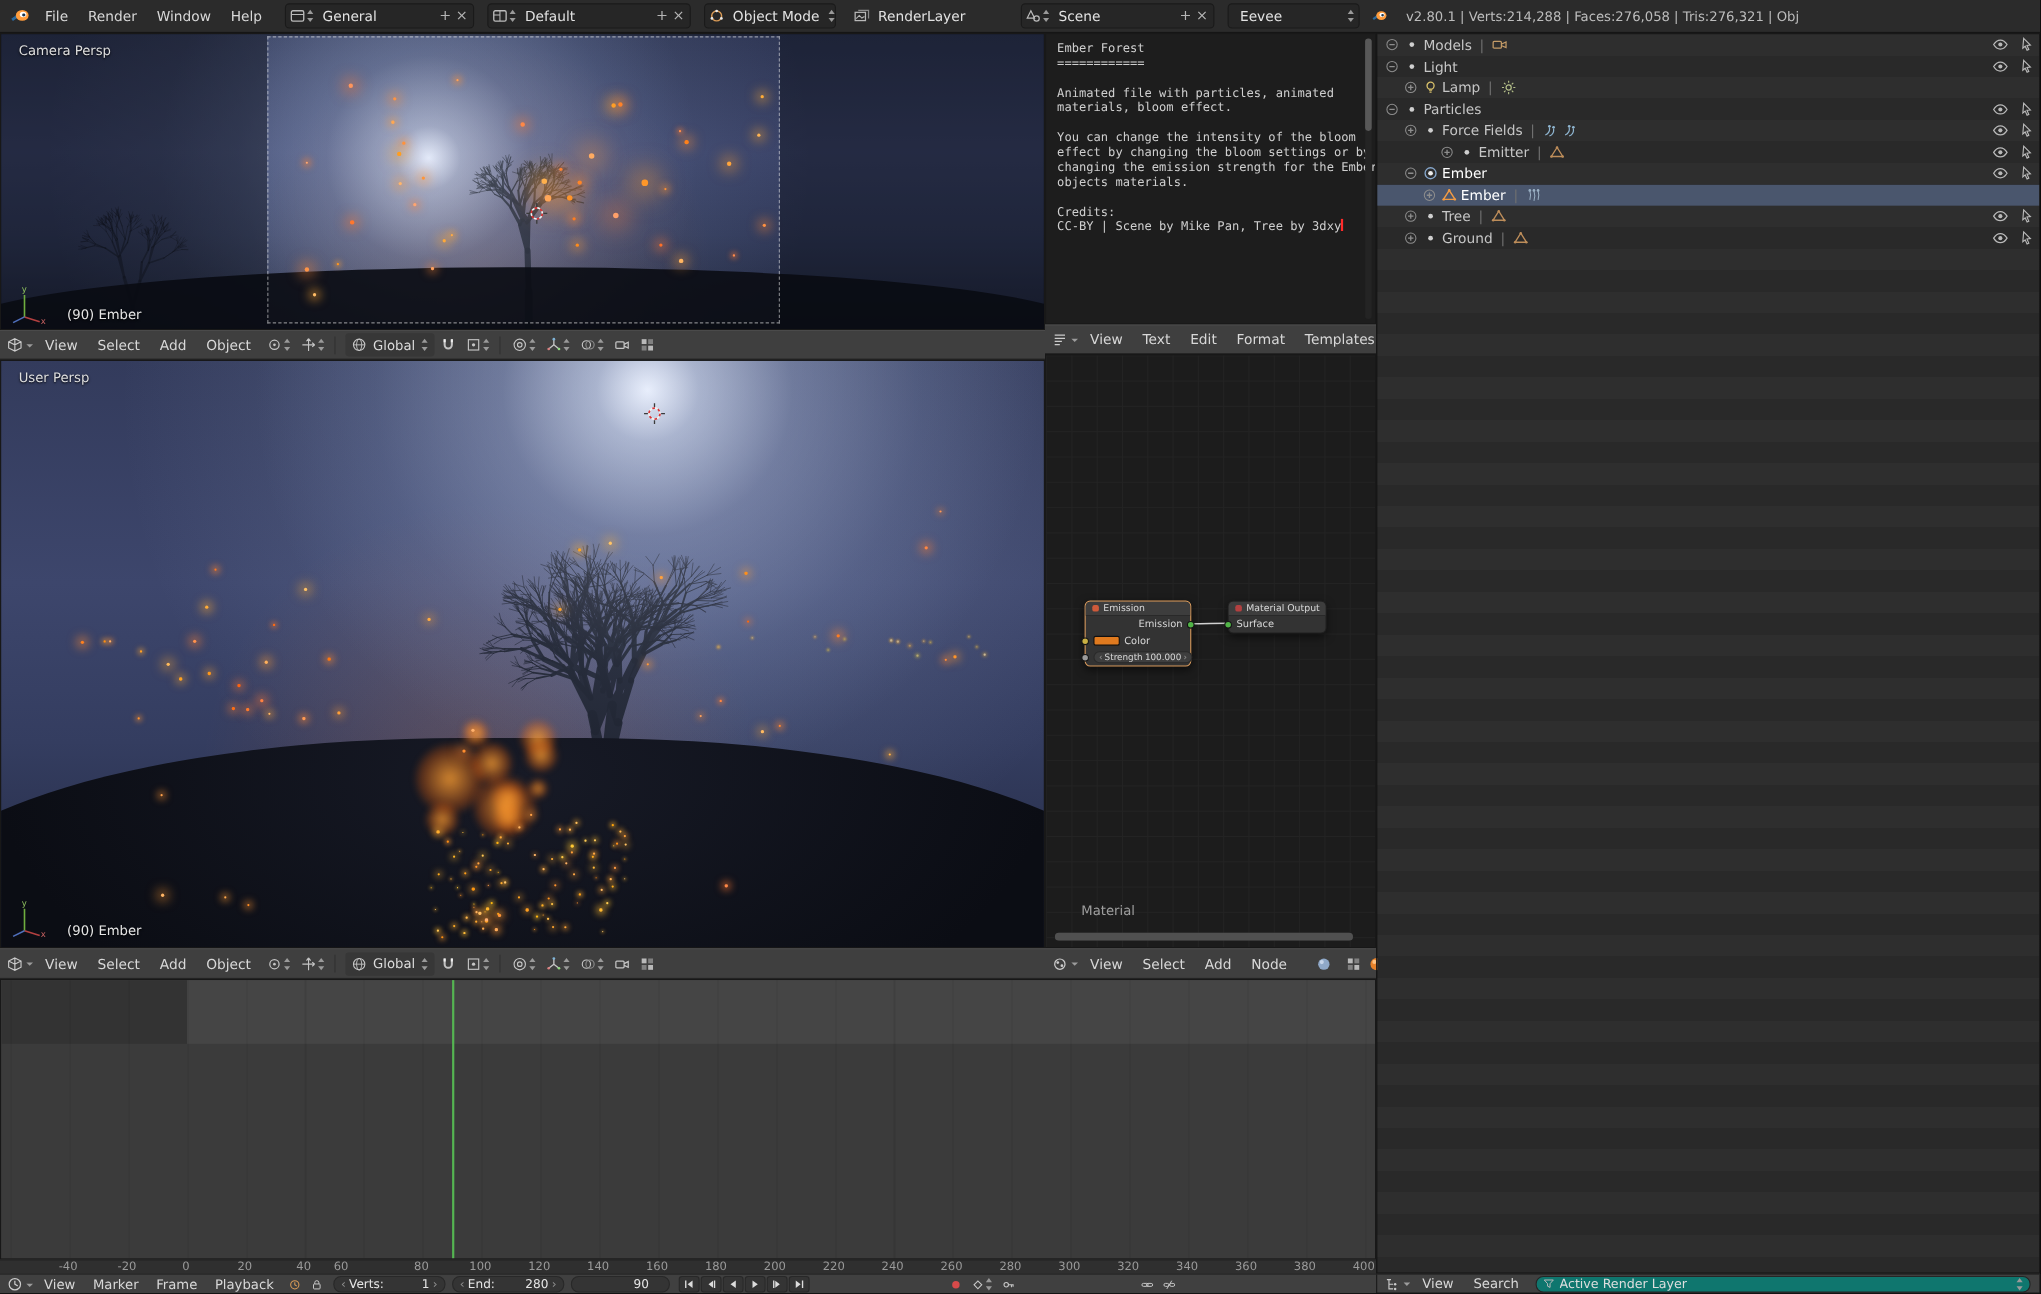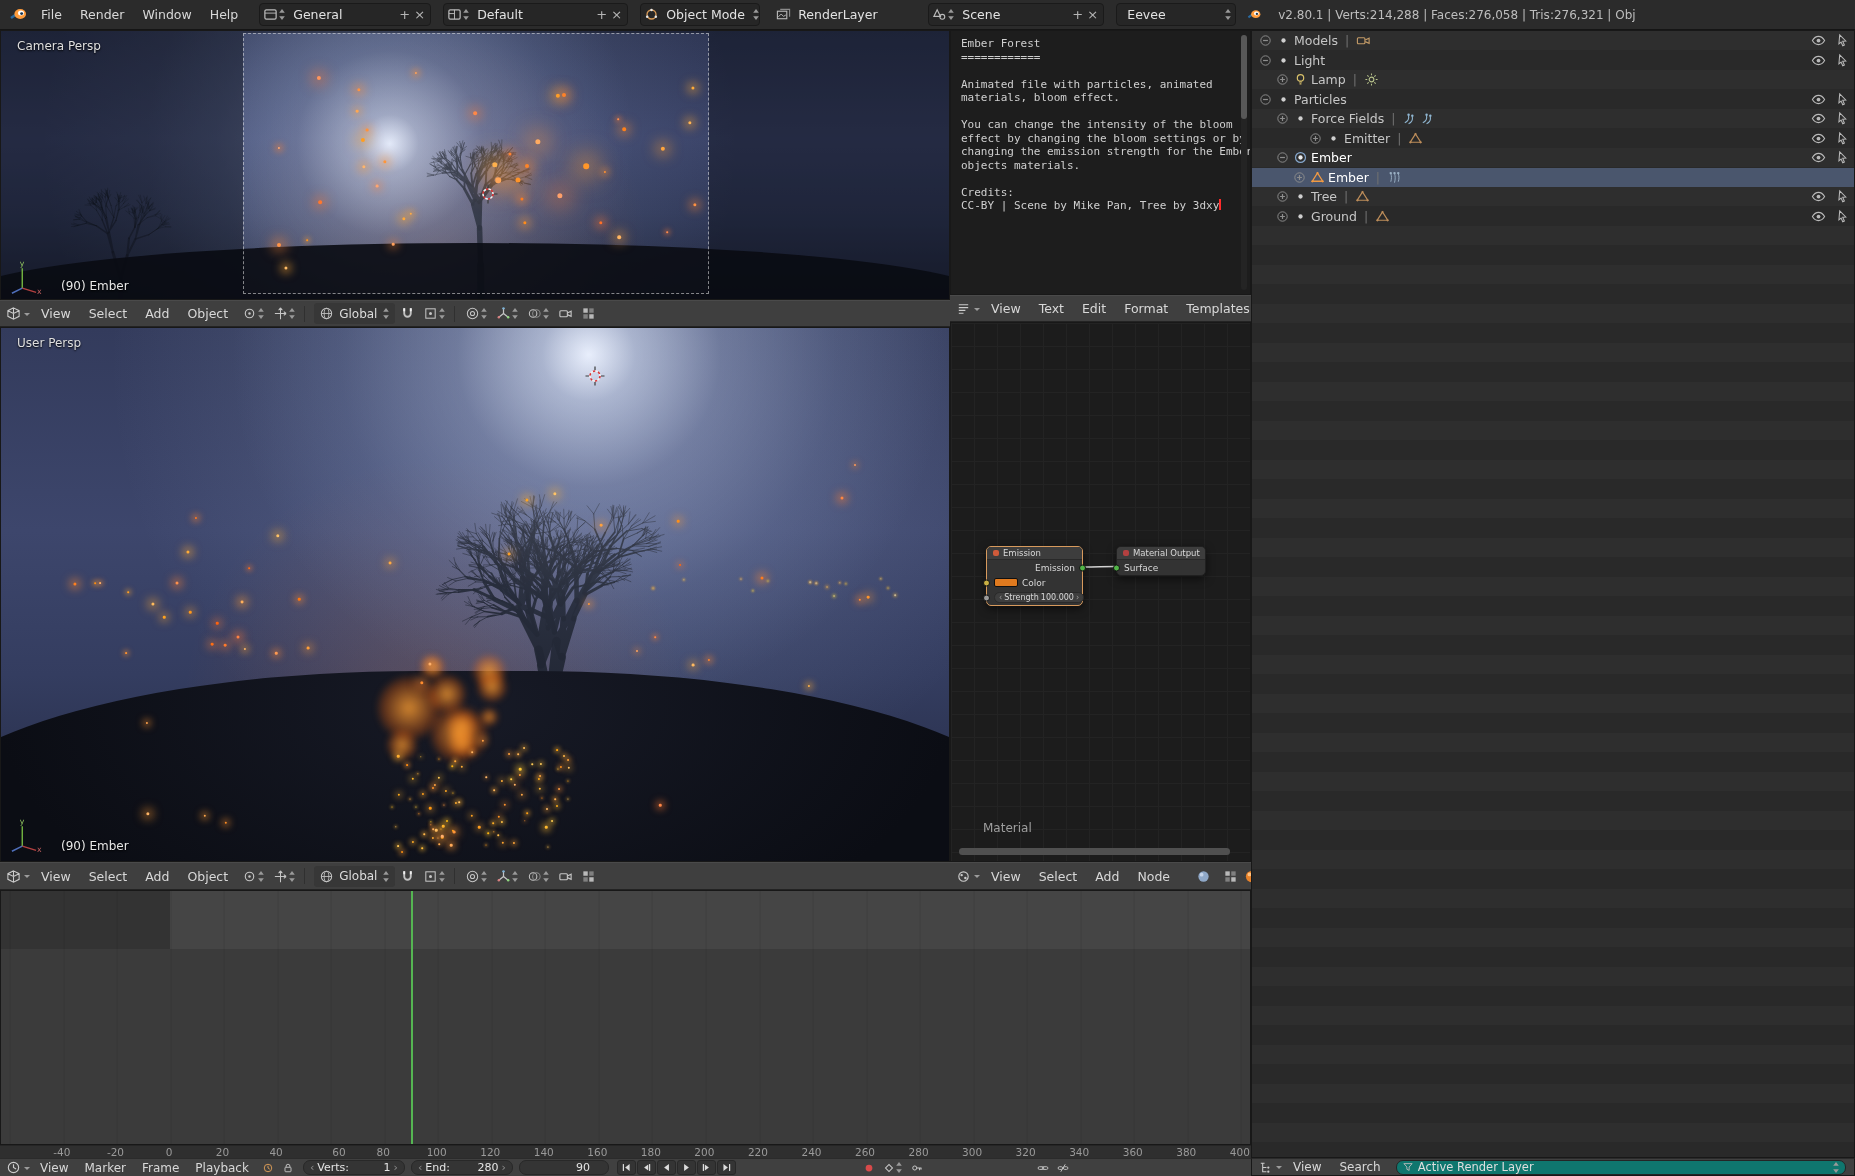--- a/index.html
+++ b/index.html
@@ -1299,21 +1299,21 @@
     <div class="tband"></div>
     <div class="tband-dark"></div>
     <div class="playhead" id="playhead" style="left: 409.93px;"></div>
   </div>
   <div class="truler" id="truler">
       <span class="tick" style="left: 61.92px;">-40</span>
       <span class="tick" style="left: 115.46px;">-20</span>
       <span class="tick" style="left: 169px;">0</span>
       <span class="tick" style="left: 222.54px;">20</span>
       <span class="tick" style="left: 276.08px;">40</span>
-      <span class="tick" style="left: 339px;">60</span>
+      <span class="tick" style="left: 310px;">60</span>
       <span class="tick" style="left: 383.16px;">80</span>
       <span class="tick" style="left: 436.7px;">100</span>
       <span class="tick" style="left: 490.24px;">120</span>
       <span class="tick" style="left: 543.78px;">140</span>
       <span class="tick" style="left: 597.32px;">160</span>
       <span class="tick" style="left: 650.86px;">180</span>
       <span class="tick" style="left: 704.4px;">200</span>
       <span class="tick" style="left: 757.94px;">220</span>
       <span class="tick" style="left: 811.48px;">240</span>
       <span class="tick" style="left: 865.02px;">260</span>

